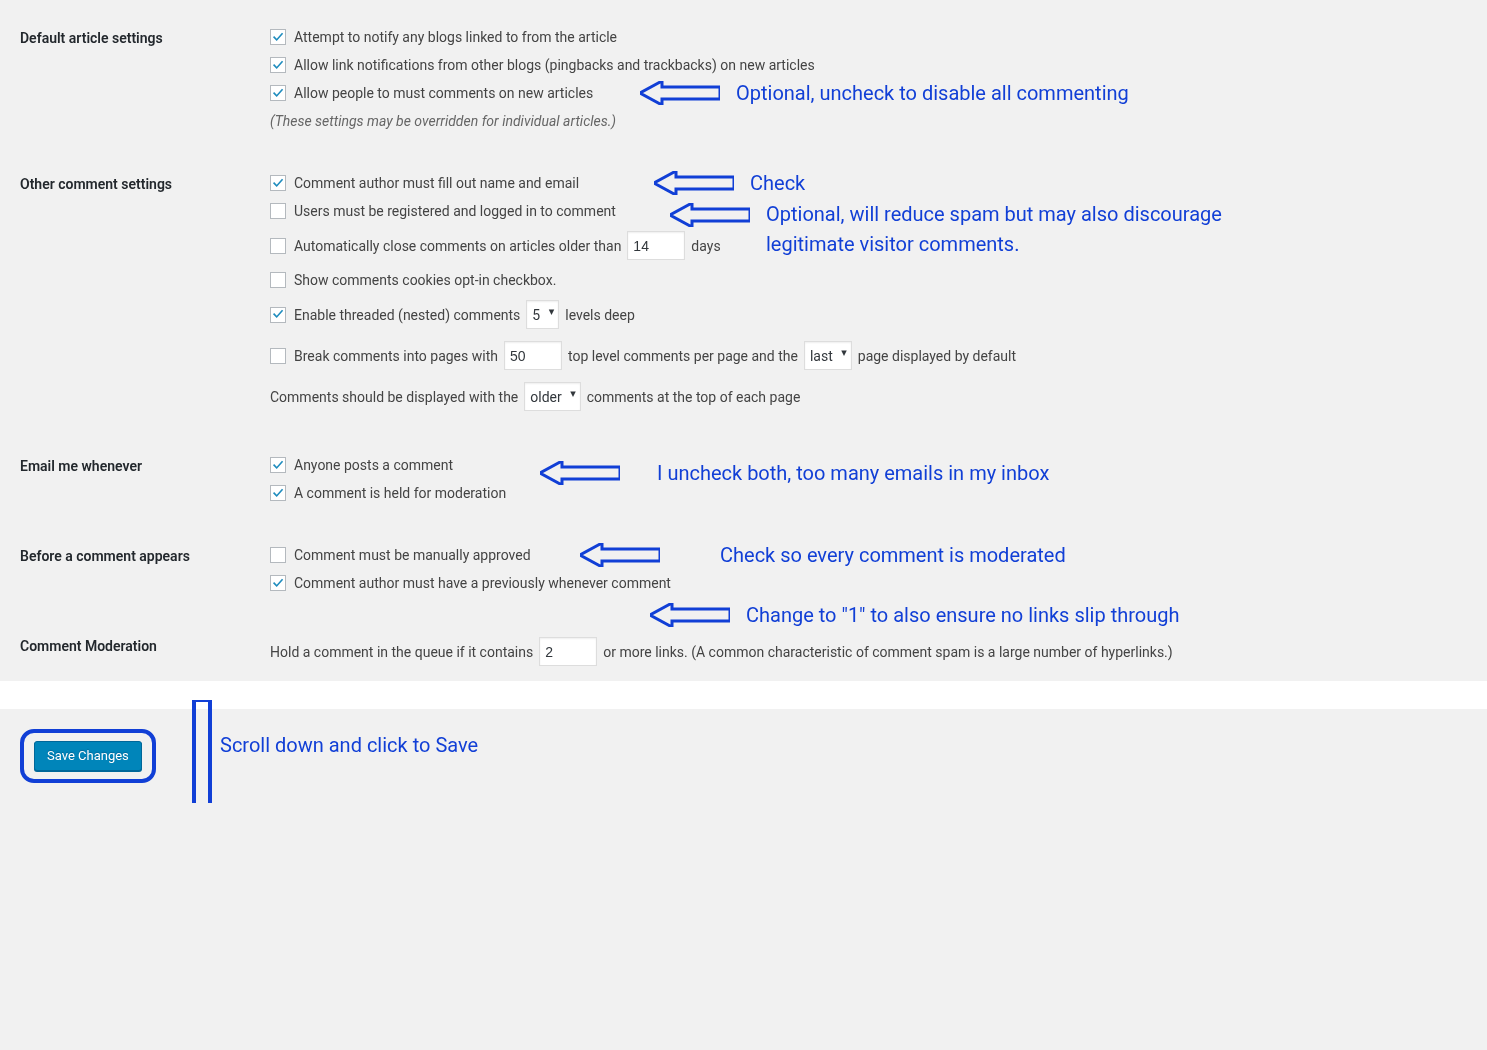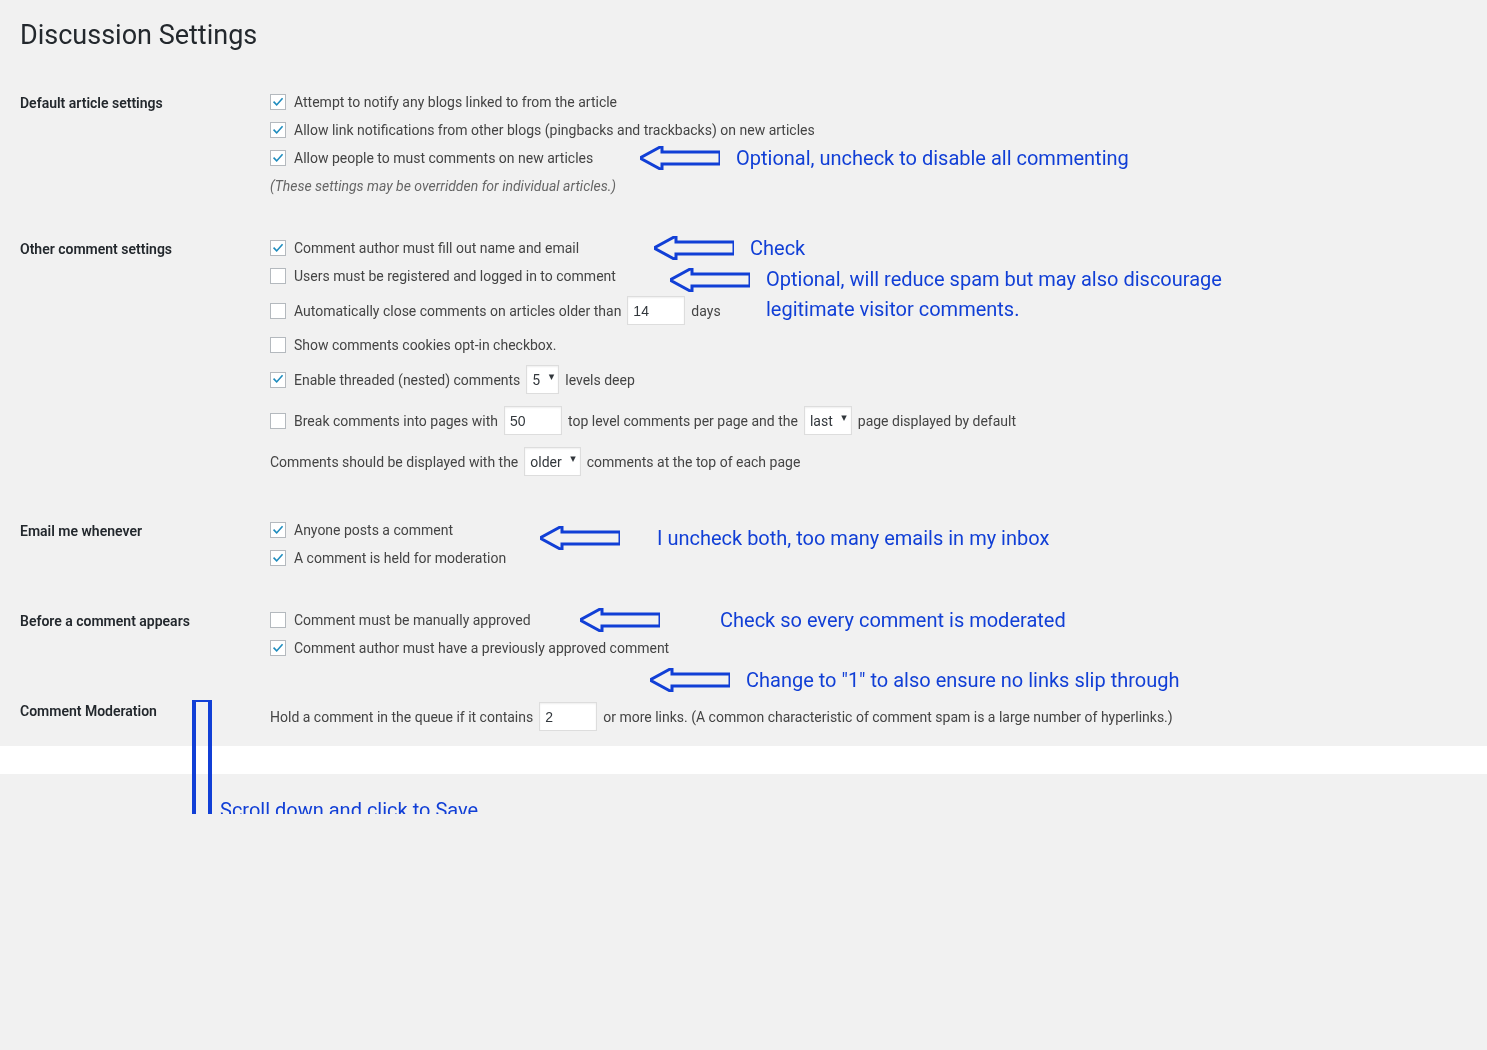--- a/index.html
+++ b/index.html
@@ -147,21 +147,20 @@
     background: #fff;
     height: 28px;
     margin: 0 -20px;
   }
   .rel { position: relative; }
 </style>
 </head>
 <body>
 
 <div class="wrap rel">
-  <h1>Discussion Settings</h1>
 
   <table class="form-table">
     <tbody>
 
       <tr>
         <th>Default article settings</th>
         <td>
           <div class="opt-row">
             <span class="chk checked"></span>
             <span>Attempt to notify any blogs linked to from the article</span>
@@ -279,21 +278,21 @@
               <span class="arrow-left">
                 <svg viewBox="0 0 80 24">
                     <polygon points="0,12 22,0 22,6 80,6 80,18 22,18 22,24" fill="none" stroke="#113fd6" stroke-width="3"></polygon>
                   </svg>
               </span>
               <span>Check so every comment is moderated</span>
             </span>
           </div>
           <div class="opt-row">
             <span class="chk checked"></span>
-            <span>Comment author must have a previously approved comment</span>
+            <span>Comment author must have a previously whenever comment</span>
           </div>
         </td>
       </tr>
 
       <tr>
         <th>Comment Moderation</th>
         <td>
           <div class="opt-row" style="margin-bottom:0">
             <span>Hold a comment in the queue if it contains</span>
             <input class="num-input" value="2" style="">
@@ -315,16 +314,19 @@
   <div class="down-arrow-container">
     <svg viewBox="0 0 60 200">
       <polygon points="22,0 38,0 38,160 54,160 30,200 6,160 22,160" fill="none" stroke="#113fd6" stroke-width="4"></polygon>
     </svg>
   </div>
 </div>
 
 <div class="divider-white"></div>
 
 <div class="submit-wrap rel">
+  <span class="save-box">
+    <span class="button-primary">Save Changes</span>
+  </span>
   <span class="anno" style="left:220px; top:24px;">
     <span>Scroll down and click to Save</span>
   </span>
 </div>
 
 </body></html>

